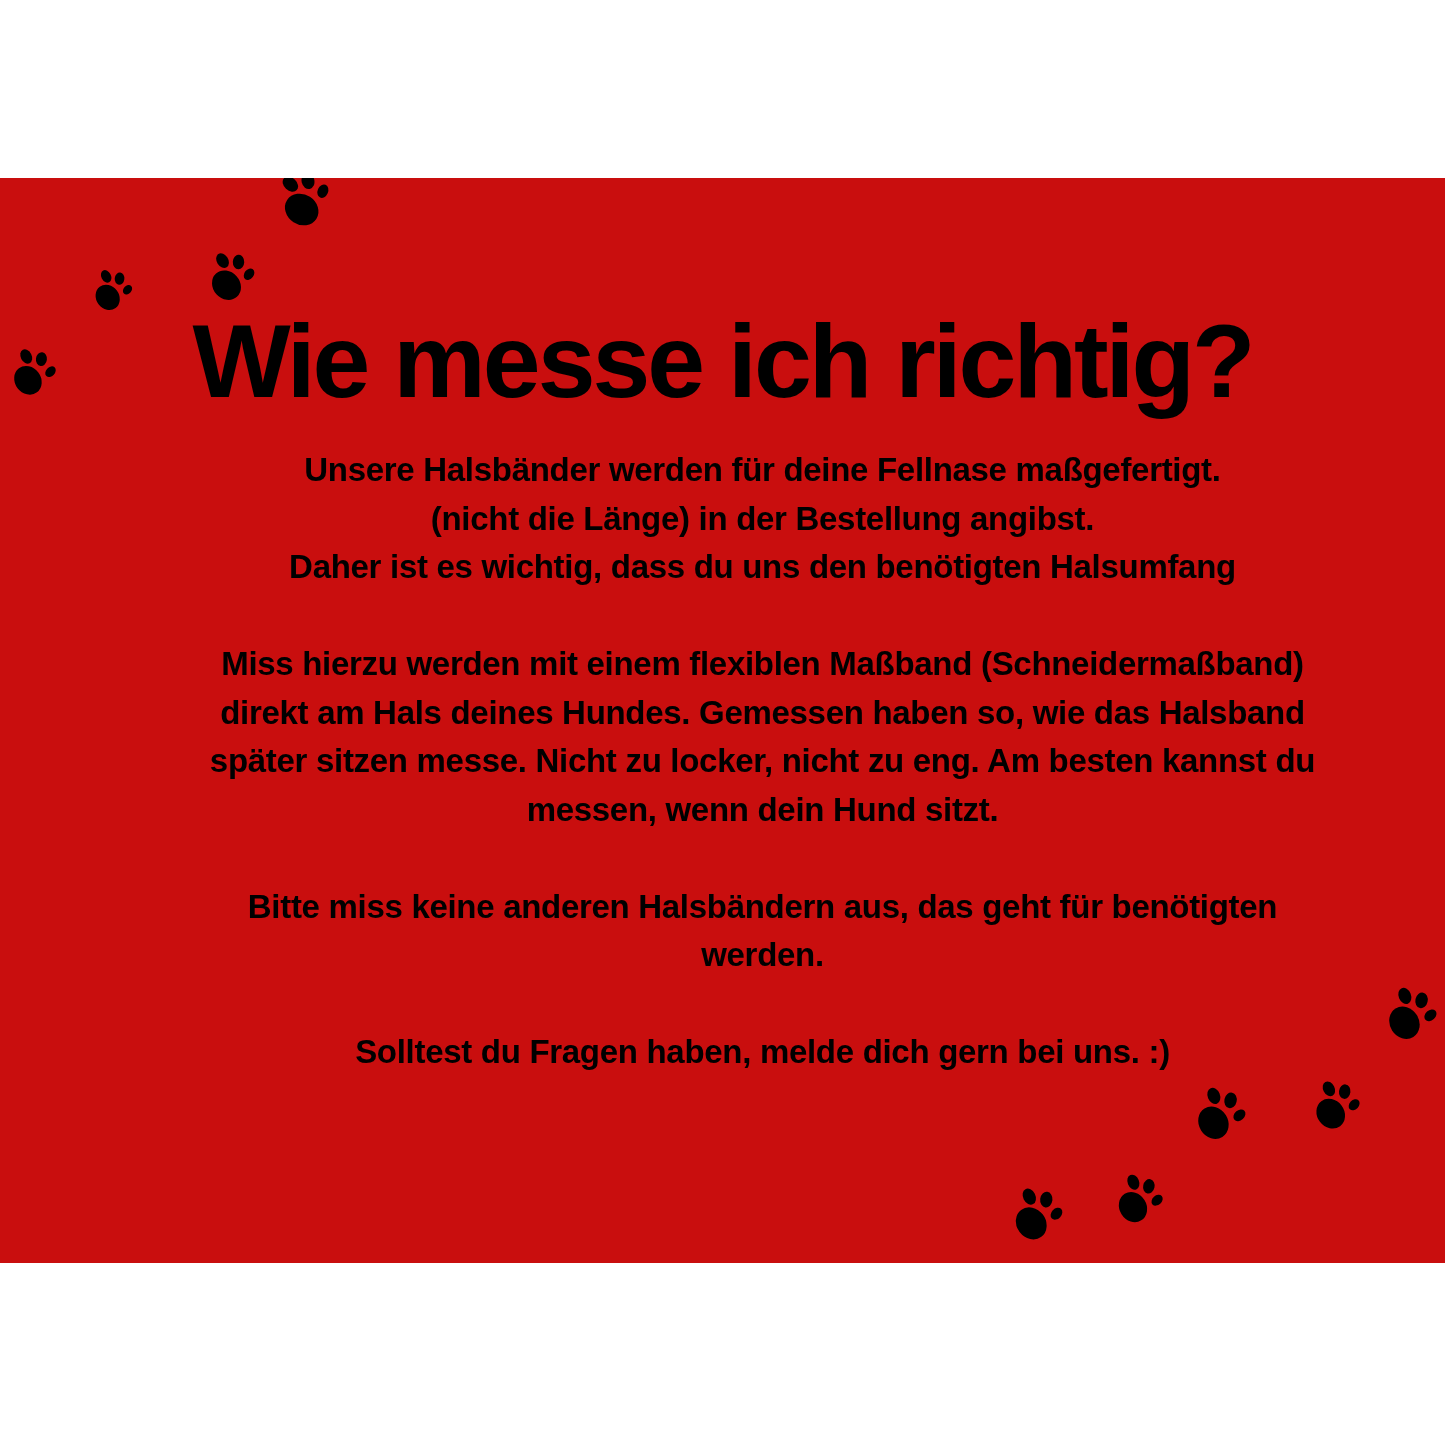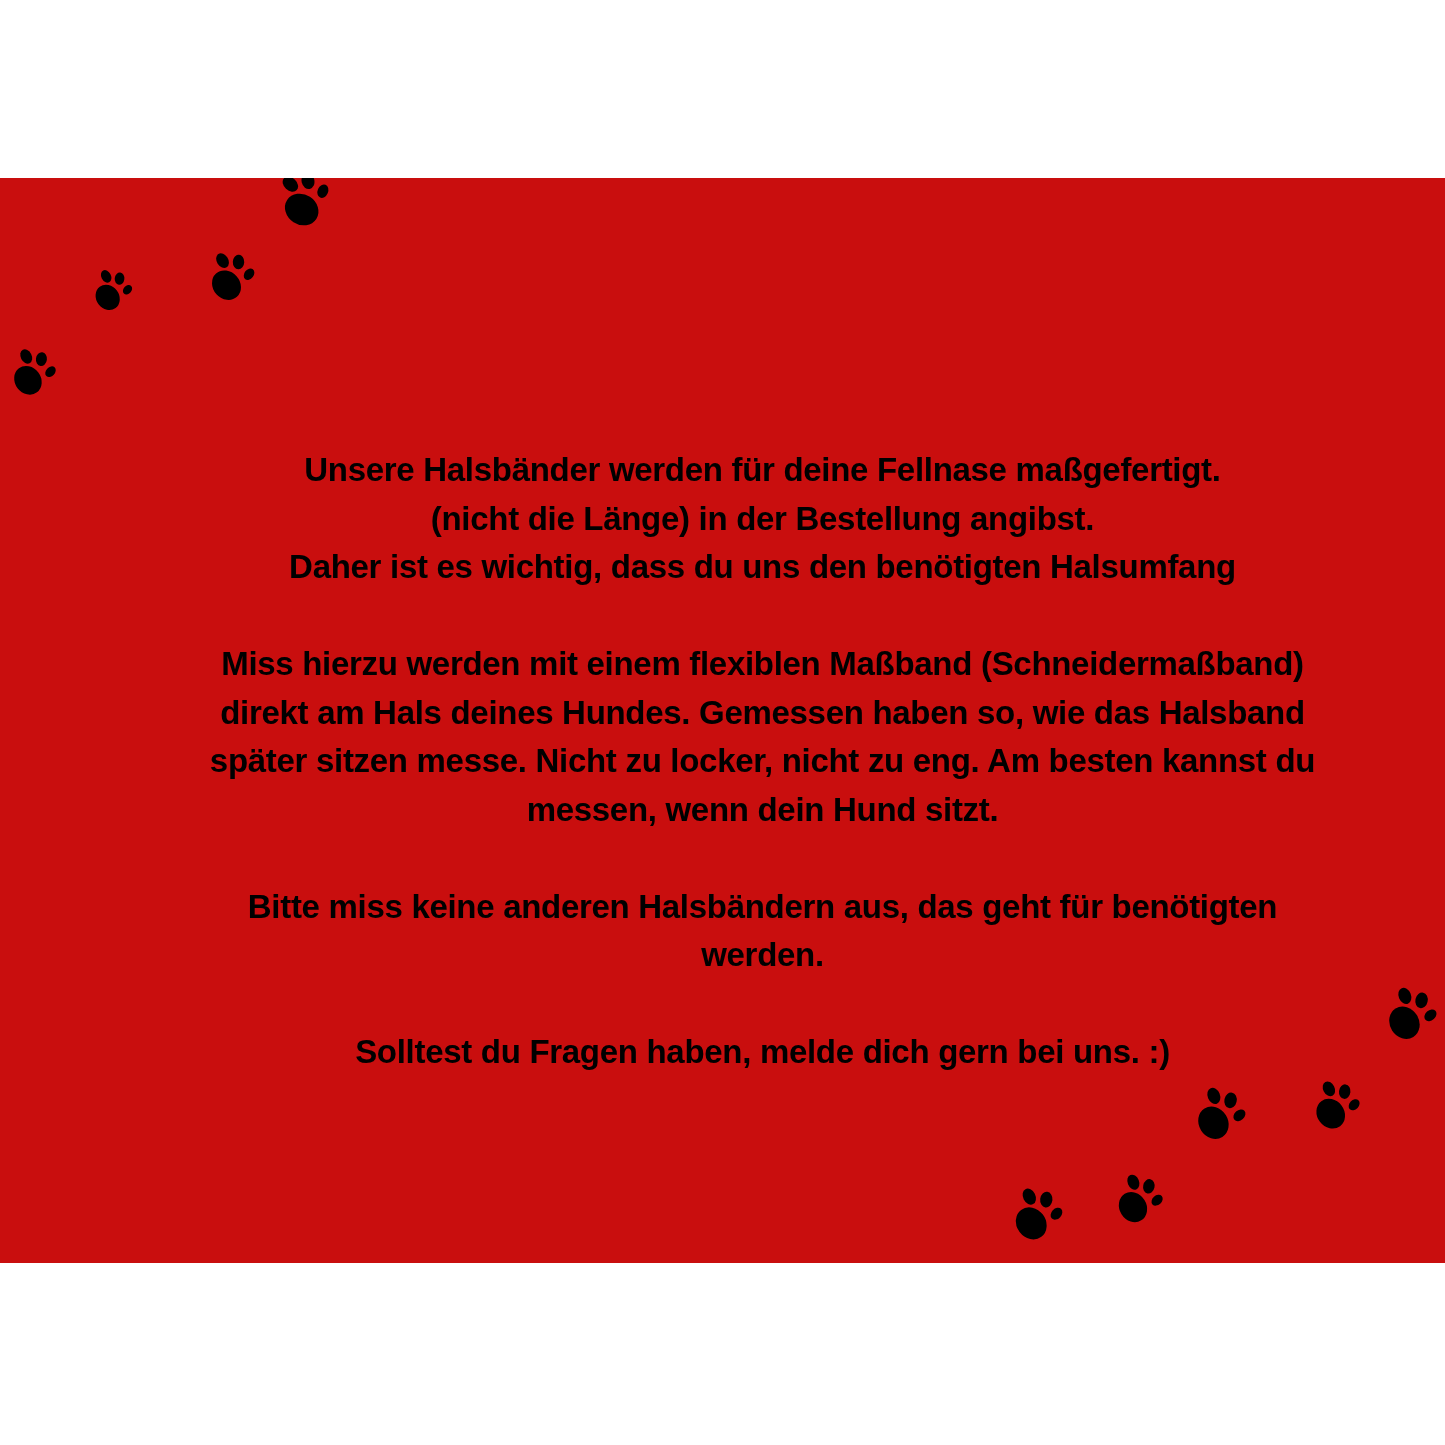--- a/index.html
+++ b/index.html
@@ -94,20 +94,21 @@
     <svg class="paw" style="left:1193px; top:908px; width:56px; height:56px; transform:rotate(-10deg)" viewBox="0 0 100 100">
         <use href="#paw-shape"></use>
       </svg>
     <svg class="paw" style="left:1010px; top:1008px; width:56px; height:56px; transform:rotate(-15deg)" viewBox="0 0 100 100">
         <use href="#paw-shape"></use>
       </svg>
     <svg class="paw" style="left:1114px; top:995px; width:52px; height:52px; transform:rotate(-10deg)" viewBox="0 0 100 100">
         <use href="#paw-shape"></use>
       </svg>
 
+    <h1 class="poster-title">Wie messe ich richtig?</h1>
 
     <div class="poster-body">
       <p>
         <span class="tline">Unsere Halsbänder werden für deine Fellnase maßgefertigt.</span>
         <span class="tline">(nicht die Länge) in der Bestellung angibst.</span>
         <span class="tline">Daher ist es wichtig, dass du uns den benötigten Halsumfang</span>
       </p>
       <p>
         <span class="tline">Miss hierzu werden mit einem flexiblen Maßband (Schneidermaßband)</span>
         <span class="tline">direkt am Hals deines Hundes. Gemessen haben so, wie das Halsband</span>

